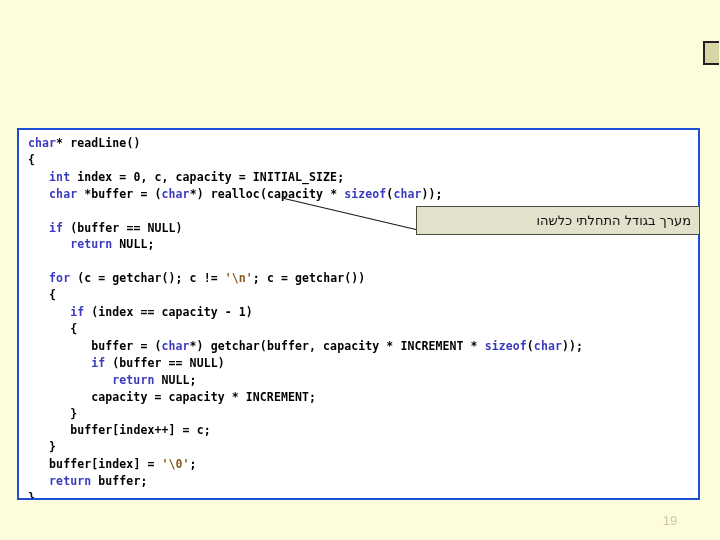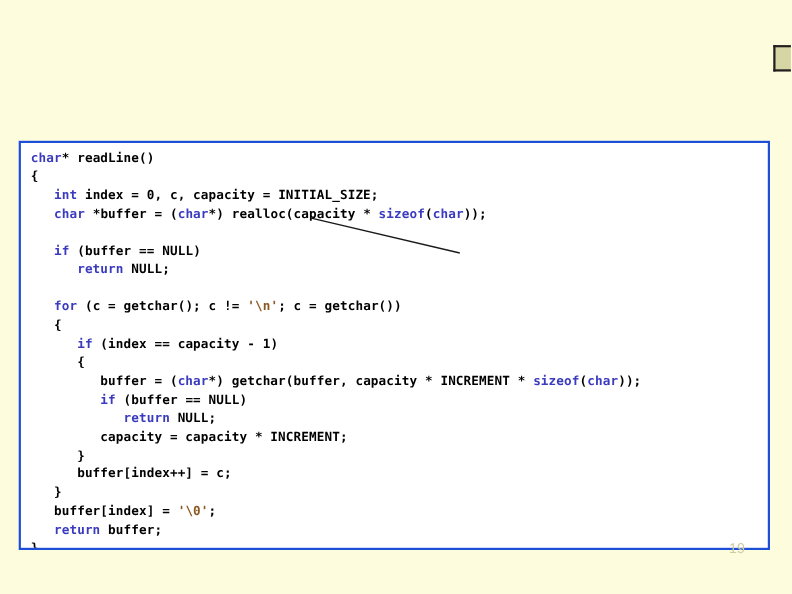--- a/index.html
+++ b/index.html
@@ -110,21 +110,21 @@
     top: 192px;
     width: 146px;
     height: 44px;
     pointer-events: none;
   }
 
   
   #page-number {
     position: absolute;
     left: 650px;
-    top: 491px;
+    top: 513px;
     width: 40px;
     text-align: center;
     font-family: "Liberation Sans", sans-serif;
     font-size: 13px;
     color: #cdcb9e;
   }
 </style>
 </head>
 <body>
 
@@ -155,16 +155,19 @@
    }
    <span class="pln">buffer</span>[<span class="pln">index</span>] = <span class="str">'\0'</span>;
    <span class="kw">return</span> <span class="pln">buffer</span>;
 }</pre>
   </div>
 
   <svg id="callout-leader" viewBox="0 0 146 44" width="146" height="44">
     <line x1="6" y1="6" x2="142" y2="38" stroke="#1a1a1a" stroke-width="1.2"></line>
   </svg>
 
+  <div id="callout-box">
+    <span id="callout-text">מערך בגודל התחלתי כלשהו</span>
+  </div>
 
   <div id="page-number">19</div>
 
 </div>
 
 </body></html>

